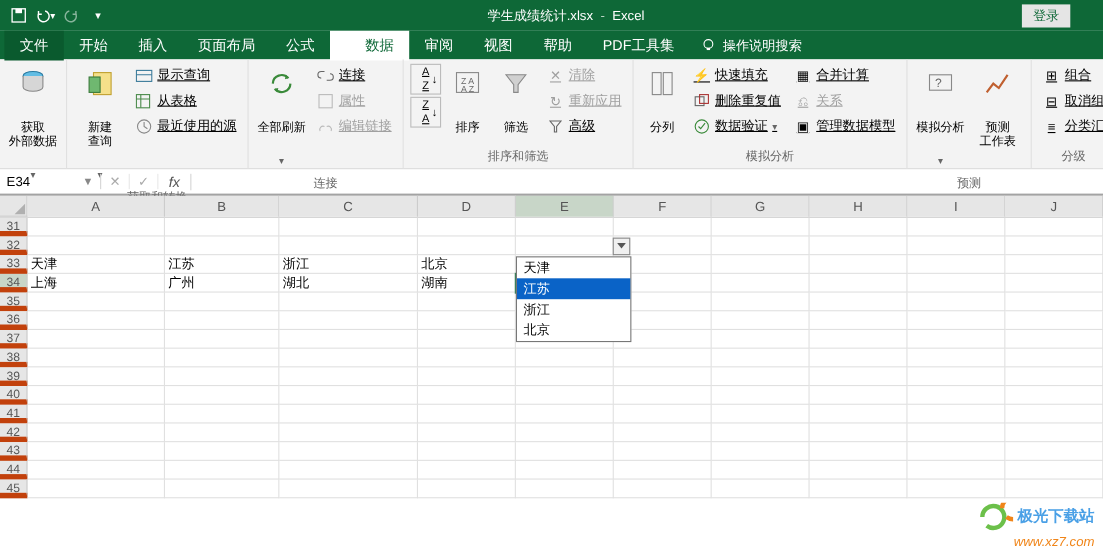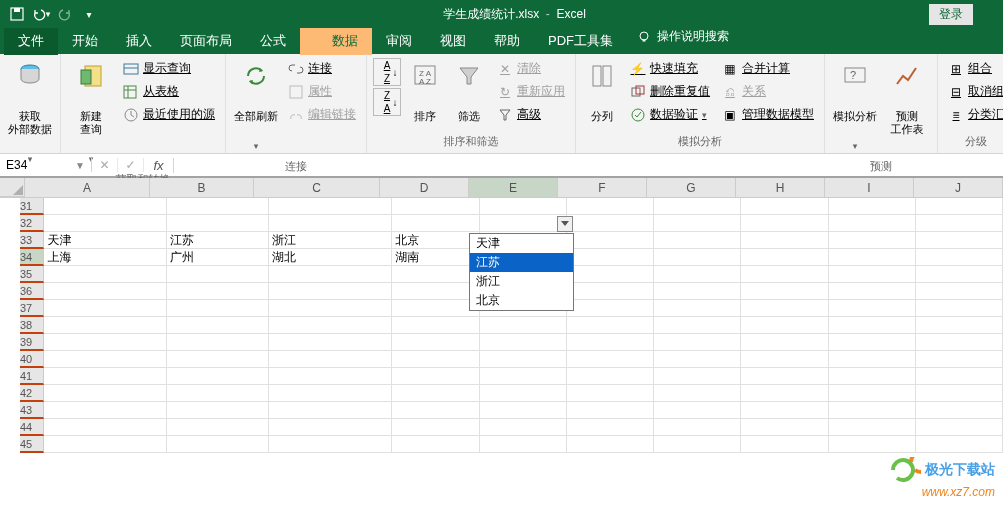--- a/index.html
+++ b/index.html
@@ -7,23 +7,23 @@
 
 
 .titlebar { height: 28px; background: #0e6837; display: flex; align-items: center; color: #fff; font-size: 12px; }
 .titlebar .left-icons { display: flex; align-items: center; padding-left: 6px; gap: 2px; }
 .titlebar .ico { width: 22px; height: 22px; display: flex; align-items: center; justify-content: center; cursor: pointer; }
 .titlebar .title { flex: 1; text-align: center; }
 .titlebar .title .dim { color: #b8d4c3; }
 .titlebar .login { background: #e5e5e5; color: #0e6837; padding: 2px 10px; font-size: 12px; margin-right: 30px; cursor: pointer; }
 
 
-.tabbar { height: 26px; background: #0e6837; display: flex; align-items: flex-start; padding-left: 4px; }
+.tabbar { height: 26px; background: #0e6837; display: flex; align-items: center; padding-left: 4px; }
 .tabbar .tab { color: #fff; font-size: 13px; padding: 4px 14px 5px; cursor: pointer; }
-.tabbar .tab.active { background: #fdba74; color: #0e6837; padding-left: 32px; }
+.tabbar .tab.active { background: #ffffff; color: #0e6837; padding-left: 32px; }
 .tabbar .tab.file { background: #0a5a2e; }
 .tabbar .tell { display: flex; align-items: center; gap: 6px; color: #fff; font-size: 12px; padding: 0 10px; }
 
 
 .ribbon { height: 100px; background: #f3f3f3; border-bottom: 1px solid #d4d4d4; display: flex; }
 .group { border-right: 1px solid #e0e0e0; display: flex; flex-direction: column; }
 .group-body { flex: 1; display: flex; align-items: flex-start; padding: 4px 6px; gap: 4px; }
 .group-label { text-align: center; font-size: 11px; color: #666; padding: 2px 0 4px; }
 .bigbtn { display: flex; flex-direction: column; align-items: center; justify-content: flex-start; width: 48px; padding: 2px 2px; cursor: pointer; font-size: 11px; text-align: center; gap: 18px; }
 .bigbtn .icon { width: 32px; height: 32px; display: flex; align-items: center; justify-content: center; }
@@ -42,21 +42,21 @@
 .fb-fx { width: 30px; display: flex; align-items: center; justify-content: center; font-style: italic; font-size: 13px; color: #555; border-right: 1px solid #d4d4d4; }
 .fb-input { flex: 1; padding: 0 6px; font-size: 12px; display: flex; align-items: center; }
 
 
 .gridwrap { position: relative; height: 327px; }
 .colheaders { display: flex; height: 20px; border-bottom: 1px solid #ccc; }
 .corner { width: 25px; background: #e6e6e6; border-right: 1px solid #ccc; border-bottom: 1px solid #ccc; display:flex; align-items:flex-end; justify-content:flex-end; }
 .corner svg { margin:1px; }
 .ch { background: #e6e6e6; border-right: 1px solid #ccc; text-align: center; font-size: 12px; color: #555; line-height: 20px; }
 .ch.sel { background: #c8d6c8; }
-.rh { width: 25px; background: #e6e6e6; border-right: 1px solid #ccc; border-bottom: 2px solid #c2410c; text-align: left; font-size: 11px; color: #555; line-height: 17px; margin-left: 20px; }
+.rh { width: 25px; background: #e6e6e6; border-right: 1px solid #ccc; border-bottom: 5px solid #c2410c; text-align: center; font-size: 11px; color: #555; line-height: 17px; }
 .rh.sel { background: #c8d6c8; }
 .rows { }
 .row { display: flex; height: 17px; }
 .cell { border-right: 1px solid #e0e0e0; border-bottom: 1px solid #e0e0e0; font-size: 12px; padding: 0 3px; line-height: 17px; white-space: nowrap; overflow: hidden; position: relative; }
 .cell.activecell { outline: 2px solid #227447; outline-offset: -1px; background:#fff; z-index:2; }
 
 .ddbtn { position:absolute; width:16px; height:16px; border:1px solid #888; background:#f0f0f0; display:flex; align-items:center; justify-content:center; cursor:pointer; }
 .dropdown { position:absolute; background:#fff; border:1px solid #777; font-size:12px; z-index:10; }
 .dropdown .opt { padding:1px 6px; cursor:default; }
 .dropdown .opt.sel { background:#0a63c7; color:#fff; }

